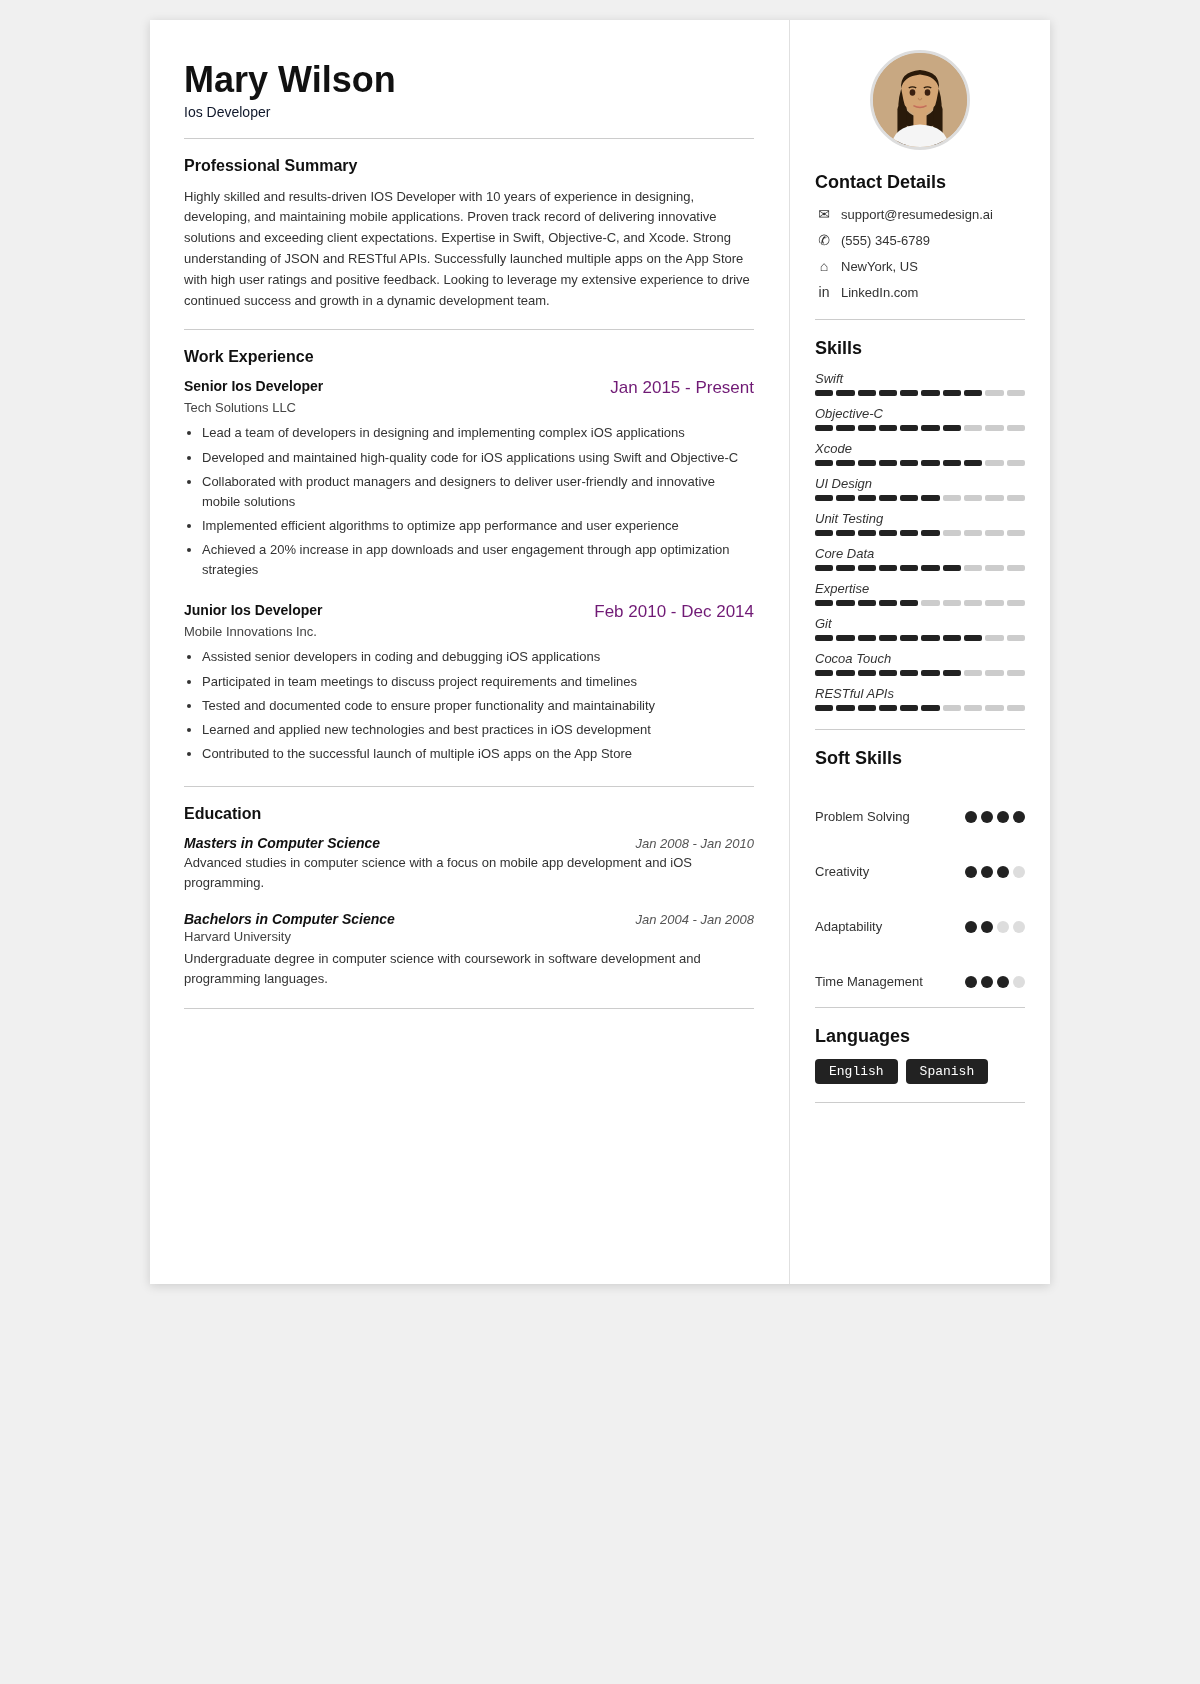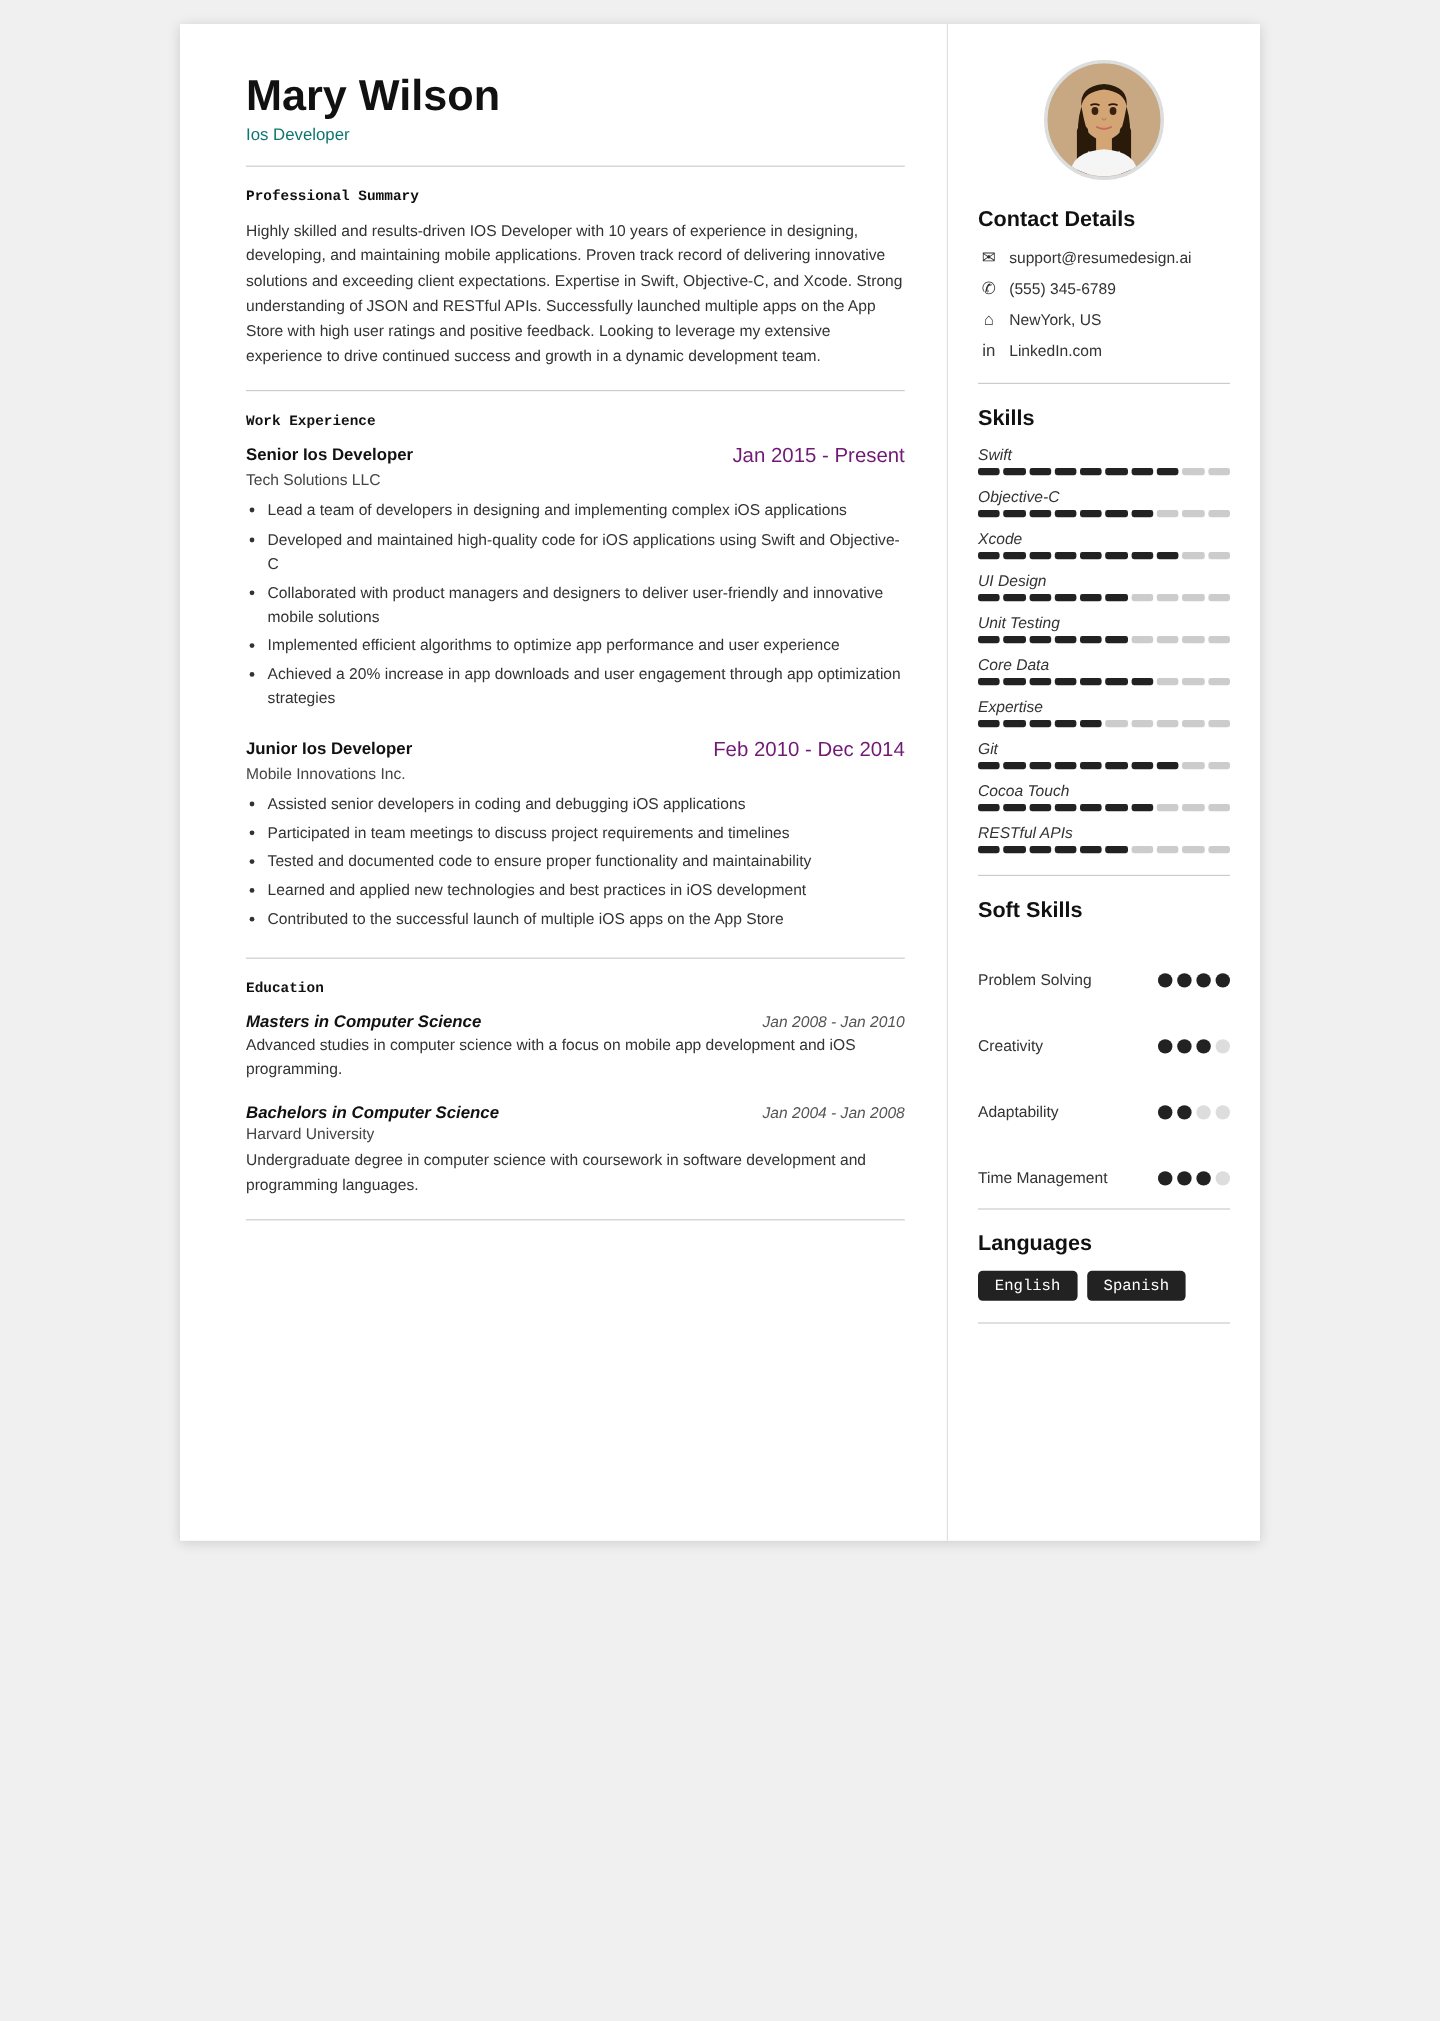--- a/index.html
+++ b/index.html
@@ -14,46 +14,45 @@
       background: #fff;
       width: 900px;
       min-height: 1264px;
       display: flex;
       flex-direction: row;
       box-shadow: 0 2px 10px rgba(0,0,0,0.15);
     }
     
     .left-col {
       flex: 1;
-      padding: 40px 35px 40px 55px;
+      padding: 40px 35px 40px 34px;
       border-right: 1px solid #e0e0e0;
     }
     .name {
       font-size: 36px;
       font-weight: 900;
       color: #111;
       line-height: 1.1;
     }
     .title {
       font-size: 14px;
-      color: #0f766e;
+      color: #0f172a;
       margin-top: 4px;
       margin-bottom: 18px;
     }
     .divider {
       border: none;
       border-top: 1px solid #ccc;
       margin: 18px 0;
     }
     .section-title {
-      font-size: 12px;
+      font-size: 16px;
       font-weight: 700;
       color: #111;
       margin-bottom: 12px;
-      font-family: Liberation Mono, monospace;
     }
     .summary-text {
       font-size: 13px;
       color: #333;
       line-height: 1.6;
     }
     
     .job {
       margin-bottom: 22px;
     }

